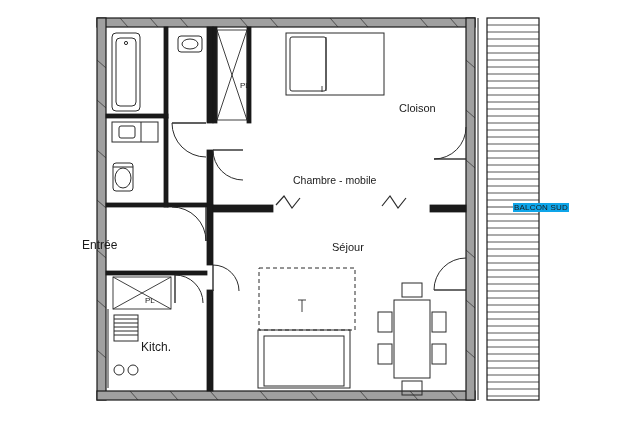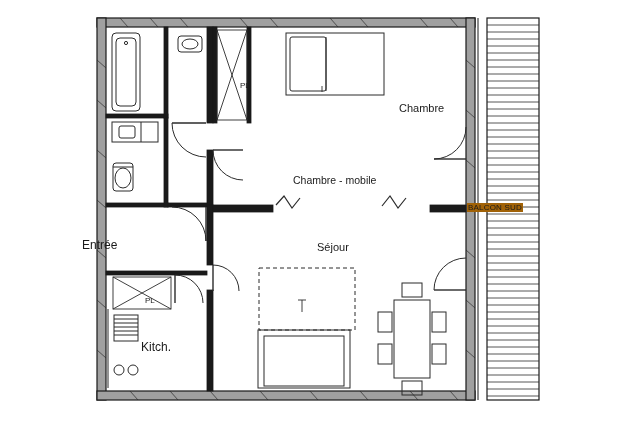--- a/index.html
+++ b/index.html
@@ -20,30 +20,30 @@
     background: #ffffff;
   }
   .label {
     position: absolute;
     color: #1a1a1a;
     white-space: nowrap;
     font-family: "Liberation Sans", sans-serif;
   }
   .lbl-chambre { left: 399px; top: 102px; font-size: 11px; }
   .lbl-cloison { left: 293px; top: 174px; font-size: 10.5px; }
-  .lbl-sejour  { left: 317px; top: 241px; font-size: 11px; }
+  .lbl-sejour  { left: 332px; top: 241px; font-size: 11px; }
   .lbl-entree  { left: 82px;  top: 238px; font-size: 12px; }
   .lbl-kitch   { left: 141px; top: 340px; font-size: 12px; }
   .lbl-pl1     { left: 240px; top: 81px;  font-size: 8px; }
   .lbl-pl2     { left: 145px; top: 296px; font-size: 8px; }
   .lbl-balcon  {
-    left: 467px; top: 203px;
+    left: 513px; top: 203px;
     font-size: 8px;
     letter-spacing: .2px;
-    background: #a16207;
+    background: #0ea5e9;
     padding: 0 1px;
   }
   svg { display: block; }
 </style>
 </head>
 <body>
 
 <div id="floorplan">
 
   <svg width="640" height="427" viewBox="0 0 640 427">
@@ -279,21 +279,21 @@
 
     <g fill="none" stroke="#2b2b2b" stroke-width="1.2">
       <polyline points="276,205 284,196 292,208 300,198"></polyline>
       <polyline points="382,206 390,196 398,208 406,198"></polyline>
     </g>
 
     <line x1="487" y1="207" x2="539" y2="207" stroke="#1a1a1a" stroke-width="0.8"></line>
 
   </svg>
 
-  <div class="label lbl-chambre">Chambre</div>
+  <div class="label lbl-chambre">Cloison</div>
 
   <div class="label lbl-cloison">Chambre - mobile</div>
 
   <div class="label lbl-sejour">Séjour</div>
 
   <div class="label lbl-entree">Entrée</div>
 
   <div class="label lbl-kitch">Kitch.</div>
 
   <div class="label lbl-pl1">PL</div>

